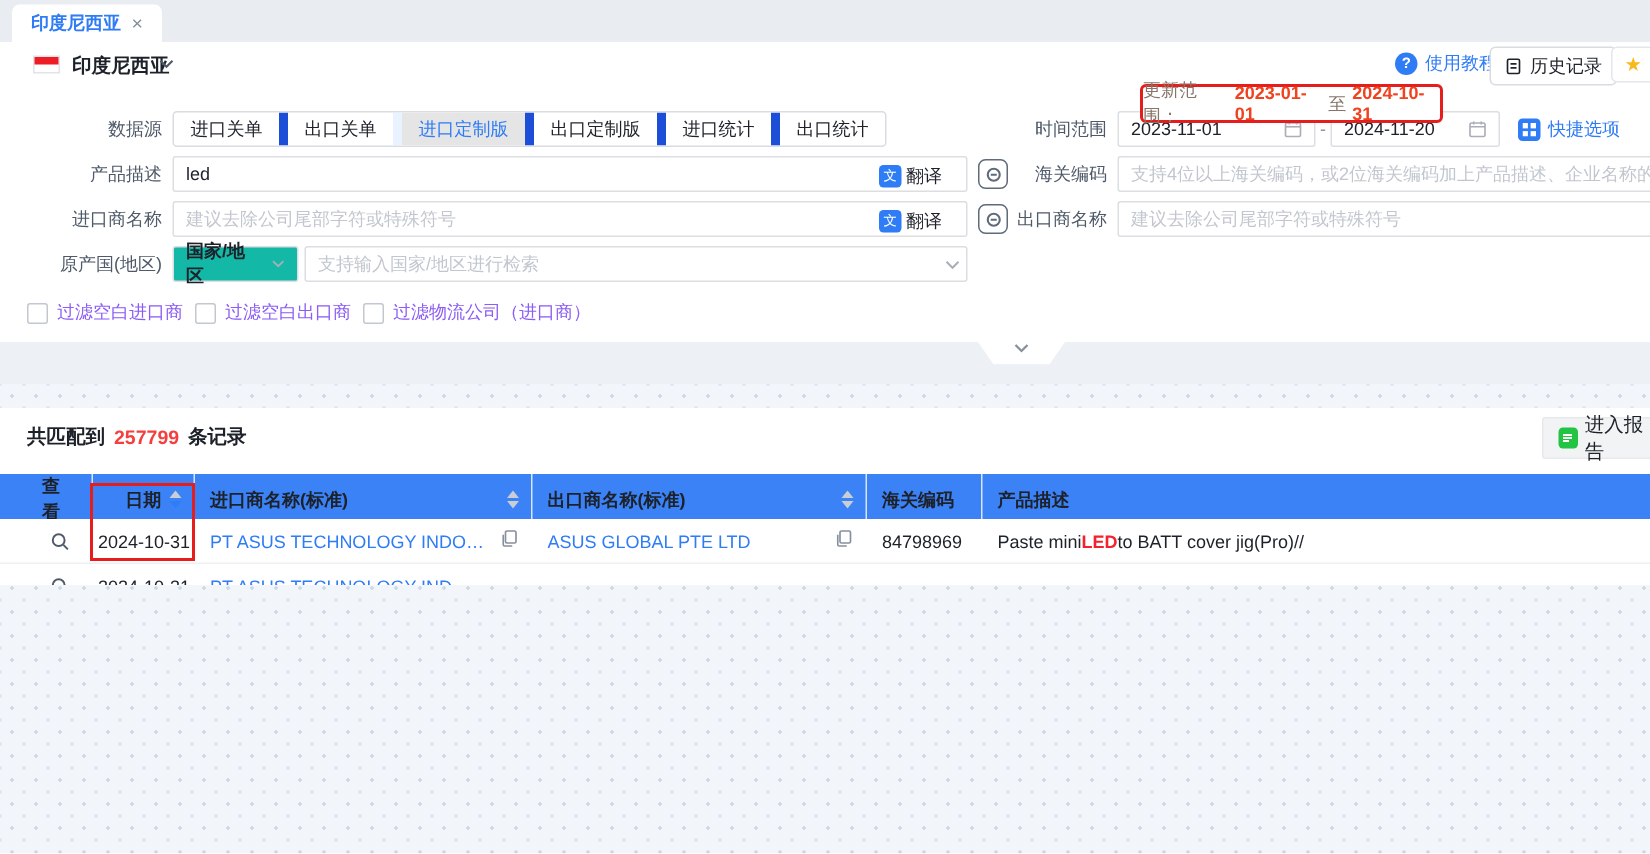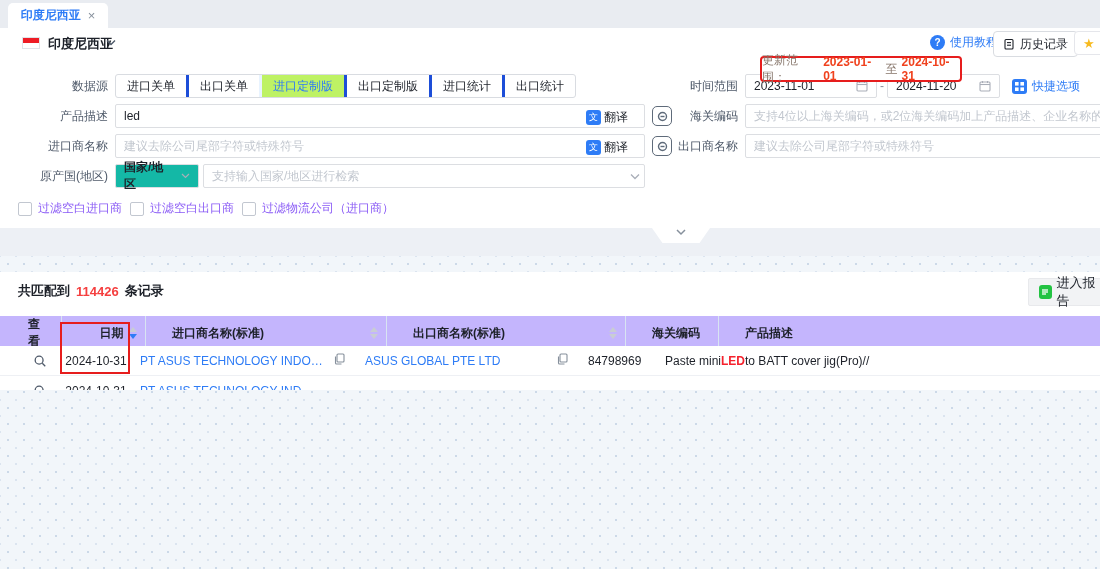--- a/index.html
+++ b/index.html
@@ -37,23 +37,23 @@
               font-size:12px;background:#fff;z-index:5;}
   .update-box .lbl{color:#86756a;}
   .update-box .date{color:#f0421e;font-weight:bold;}
   .update-box .zhi{color:#86756a;}
   
   .filter-panel{position:absolute;top:58px;left:0;width:1100px;height:170px;background:#fff;}
   .flabel{position:absolute;width:108px;text-align:right;font-size:12px;color:#4e5969;line-height:24px;}
   .rlabel{position:absolute;left:640px;width:98px;text-align:right;font-size:12px;color:#4e5969;line-height:24px;}
   .seg{position:absolute;left:115px;display:flex;height:24px;border:1px solid #d9dce1;border-radius:3px;
        overflow:hidden;background:#fff;box-sizing:border-box;}
-  .seg .s{padding:0 11px;font-size:12px;line-height:22px;color:#1d2129;border-left:3px solid #1d4ed8;cursor:pointer;white-space:nowrap;}
+  .seg .s{padding:0 11px;font-size:12px;line-height:22px;color:#1d2129;border-left:6px solid #1d4ed8;cursor:pointer;white-space:nowrap;}
   .seg .s:first-child{border-left:none;}
-  .seg .s.active{background:#bef264;color:#2e7cf6;border-left-color:#e8f3ff;}
+  .seg .s.active{background:#e5e5e5;color:#2e7cf6;border-left-color:#e8f3ff;}
   .tinput{position:absolute;height:24px;border:1px solid #dcdee2;border-radius:2px;background:#fff;
           font-size:12px;color:#1d2129;padding:0 8px;box-sizing:border-box;font-family:inherit;outline:none;}
   .tinput::placeholder{color:#c2c7cf;}
   .trans{position:absolute;display:flex;align-items:center;gap:3px;font-size:12px;color:#1d2129;cursor:pointer;}
   .tbadge{width:15px;height:15px;border-radius:3px;background:#2e7cf6;color:#fff;font-size:9px;
           display:flex;align-items:center;justify-content:center;}
   .atbtn{position:absolute;width:20px;height:20px;border:1.5px solid #5f6b7a;border-radius:5px;
          background:#fff;display:flex;align-items:center;justify-content:center;cursor:pointer;box-sizing:border-box;}
   .datebox{position:absolute;height:24px;border:1px solid #dcdee2;border-radius:2px;background:#fff;
            display:flex;align-items:center;font-size:12px;color:#1d2129;padding:0 8px;box-sizing:border-box;}
@@ -74,22 +74,22 @@
                 justify-content:center;cursor:pointer;}
   
   .results{position:absolute;top:272px;left:0;width:1100px;height:118px;background:#fff;overflow:hidden;}
   .res-bar{position:absolute;top:10px;left:18px;display:flex;align-items:center;gap:6px;
            font-size:13px;font-weight:bold;color:#1d2129;}
   .res-count{color:#f53f3f;}
   .report-btn{position:absolute;top:6px;right:-14px;width:86px;height:28px;background:#f2f3f5;
               border:1px solid #e8e9ec;border-radius:2px;display:flex;align-items:center;gap:5px;
               padding:0 10px;font-size:13px;color:#1d2129;box-sizing:border-box;cursor:pointer;}
   .ricon{width:14px;height:14px;border-radius:3px;background:#23c343;display:flex;align-items:center;justify-content:center;}
-  .thead{position:absolute;top:44px;left:0;width:1100px;height:34px;background:#c4b5fd;display:flex;
-         padding-left:18px;box-sizing:border-box;gap:16px;}
+  .thead{position:absolute;top:44px;left:0;width:1100px;height:34px;background:#3b82f6;display:flex;
+         padding-left:18px;box-sizing:border-box;}
   .th{display:flex;align-items:center;font-size:12px;font-weight:bold;color:#1d2129;
       padding:0 10px;box-sizing:border-box;position:relative;border-right:1px solid #d8e4f2;}
   .th:last-child{border-right:none;}
   .trow{position:absolute;left:0;width:1100px;height:30px;background:#fff;display:flex;
         padding-left:18px;box-sizing:border-box;border-bottom:1px solid #eef0f4;}
   .td{display:flex;align-items:center;font-size:12px;color:#1d2129;padding:0 10px;
       box-sizing:border-box;position:relative;white-space:nowrap;overflow:hidden;}
   .c0{width:44px;justify-content:center;}
   .c1{width:68px;justify-content:center;padding:0 4px;}
   .c2{width:225px;}
@@ -254,21 +254,21 @@
   <div class="strip"></div>
   <div class="collapse-tab">
     <svg width="12" height="8" viewBox="0 0 12 8">
         <polyline points="2,2 6,6 10,2" fill="none" stroke="#86909c" stroke-width="1.5"></polyline>
       </svg>
   </div>
 
   <div class="results">
     <div class="res-bar">
       <span>共匹配到</span>
-      <span class="res-count">114426</span>
+      <span class="res-count">257799</span>
       <span>条记录</span>
     </div>
     <div class="report-btn">
       <span class="ricon">
           <svg width="8" height="8" viewBox="0 0 8 8">
             <line x1="1" y1="2" x2="7" y2="2" stroke="#fff" stroke-width="1.3"></line>
             <line x1="1" y1="4" x2="7" y2="4" stroke="#fff" stroke-width="1.3"></line>
             <line x1="1" y1="6" x2="5" y2="6" stroke="#fff" stroke-width="1.3"></line>
           </svg>
         </span>

